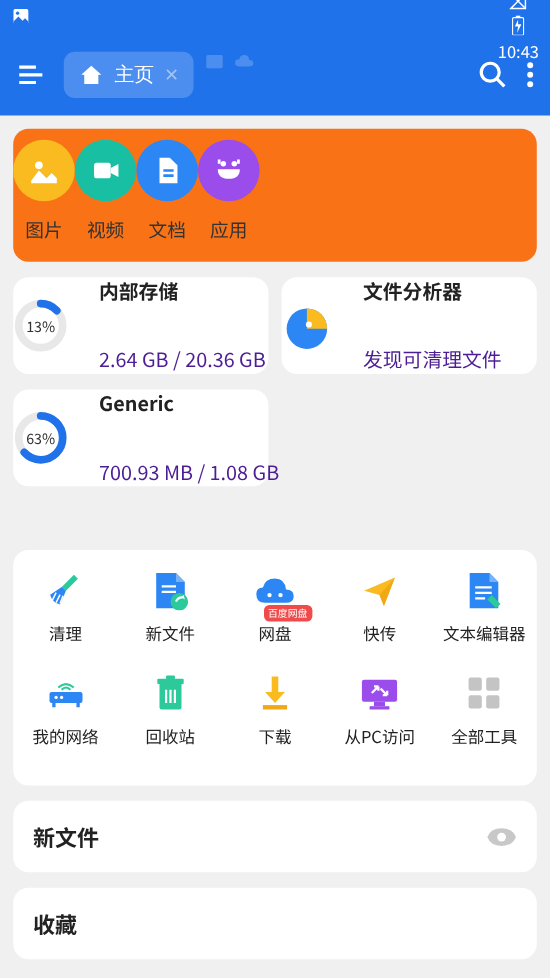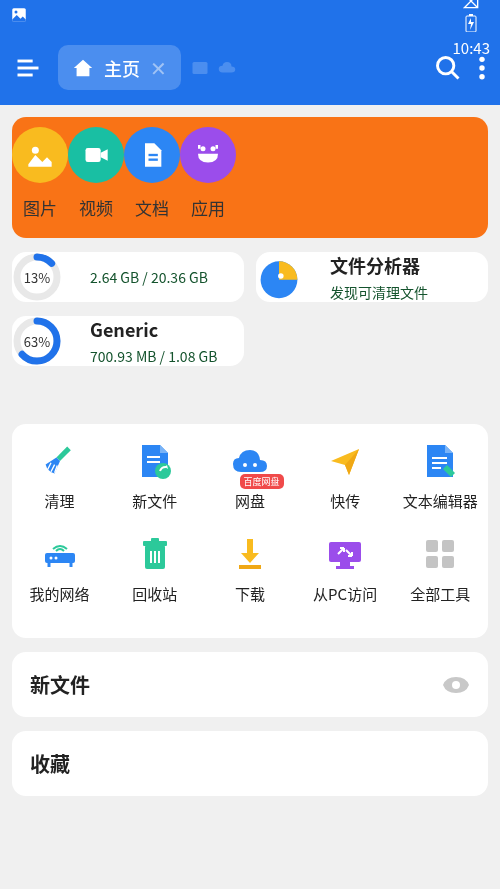--- a/index.html
+++ b/index.html
@@ -5,41 +5,41 @@
 * { margin: 0; padding: 0; box-sizing: border-box; }
 body { width: 500px; height: 889px; background: #f0f0f0; font-family: -apple-system, "Noto Sans CJK SC", sans-serif; overflow: hidden; }
 
 .status-bar { height: 30px; background: #2072ea; display: flex; align-items: center; justify-content: space-between; padding: 0 10px; color: #fff; font-size: 15px; }
 .status-left { display: flex; gap: 6px; }
 .status-right { display: flex; align-items: center; gap: 5px; flex-direction: column; }
 .status-right svg { display: block; }
 
 .header { height: 75px; background: #2072ea; display: flex; align-items: center; padding: 0 14px; gap: 16px; }
 .menu-icon, .search-icon, .more-icon { color: #fff; display: flex; align-items: center; justify-content: center; }
-.tab-area { flex: 1; display: flex; align-items: center; gap: 10px; }
+.tab-area { flex: 1; display: flex; gap: 10px; font-family: Liberation Mono, monospace; }
 .tab { background: #4b8eef; border-radius: 10px; padding: 8px 14px; display: flex; align-items: center; gap: 10px; color: #fff; font-size: 18px; font-weight: 500; }
 .tab-close { color: #a0c3f5; font-size: 20px; }
 .bg-icons { display: flex; gap: 8px; color: #4b8eef; }
 
 .content { height: calc(889px - 105px); overflow-y: auto; padding: 12px; }
 
 .cat-grid { display: flex; justify-content: flex-start; padding: 10px 0 18px; background: #f97316; border-radius: 14px; }
 .cat-item { display: flex; flex-direction: column; align-items: center; gap: 12px; }
 .cat-icon { width: 56px; height: 56px; border-radius: 50%; display: flex; align-items: center; justify-content: center; color: #fff; }
 .cat-label { font-size: 17px; color: #333; }
 
 .storage-row { display: flex; gap: 12px; margin-top: 14px; }
 .storage-card { flex: 1; background: #fff; border-radius: 14px; display: flex; align-items: center; gap: 28px; }
 .storage-card.single { width: calc(50% - 6px); flex: none; }
 .pct-ring { width: 50px; height: 50px; position: relative; flex-shrink: 0; }
 .pct-ring svg { transform: rotate(-90deg); }
 .pct-text { position: absolute; inset: 0; display: flex; align-items: center; justify-content: center; font-size: 13px; color: #333; }
 .storage-info { display: flex; flex-direction: column; gap: 4px; min-width: 0; }
 .storage-title { font-size: 18px; font-weight: 600; color: #222; }
-.storage-sub { font-size: 14px; color: #14532d; white-space: nowrap; }
+.storage-sub { font-size: 18px; color: #4c1d95; white-space: nowrap; margin-top: 32px; }
 .pie-icon { width: 46px; height: 46px; flex-shrink: 0; }
 
 .tools-card { background: #fff; border-radius: 14px; margin-top: 58px; padding: 18px 0 10px; }
 .tools-row { display: flex; justify-content: space-around; margin-bottom: 24px; }
 .tool-item { display: flex; flex-direction: column; align-items: center; gap: 10px; width: 20%; position: relative; }
 .tool-icon { width: 38px; height: 38px; display: flex; align-items: center; justify-content: center; }
 .tool-label { font-size: 15px; color: #222; }
 .badge { position: absolute; top: -8px; right: 14px; background: #f04a4a; color: #fff; font-size: 9px; padding: 1px 4px; border-radius: 5px; margin-top: 40px; }
 
 .section-card { background: #fff; border-radius: 14px; margin-top: 14px; padding: 18px 18px; display: flex; align-items: center; justify-content: space-between; }
@@ -158,20 +158,21 @@
     </div>
   <div class="storage-row" id="storage-row">
       <div class="storage-card">
        <div class="pct-ring">
     <svg width="50" height="50">
             <circle cx="25" cy="25" r="20" stroke="#e8e8e8" stroke-width="7" fill="none"></circle>
     <circle cx="25" cy="25" r="20" stroke="#2072ea" stroke-width="7" fill="none" stroke-dasharray="125.66370614359172" stroke-dashoffset="109.3274243449248" stroke-linecap="round"></circle>
           </svg>
     <div class="pct-text">13%</div></div>
        <div class="storage-info">
+         <div class="storage-title">内部存储</div>
          <div class="storage-sub">2.64 GB / 20.36 GB</div>
        </div>
      </div>
       <div class="storage-card">
        <svg class="pie-icon" viewBox="0 0 50 50">
           <circle cx="25" cy="28" r="20" fill="#2c86f4"></circle>
           <path d="M25 28 L25 8 A20 20 0 0 1 45 28 Z" fill="#f9bb1f"></path>
           <circle cx="27" cy="24" r="3" fill="#fff"></circle>
         </svg>
        <div class="storage-info">

